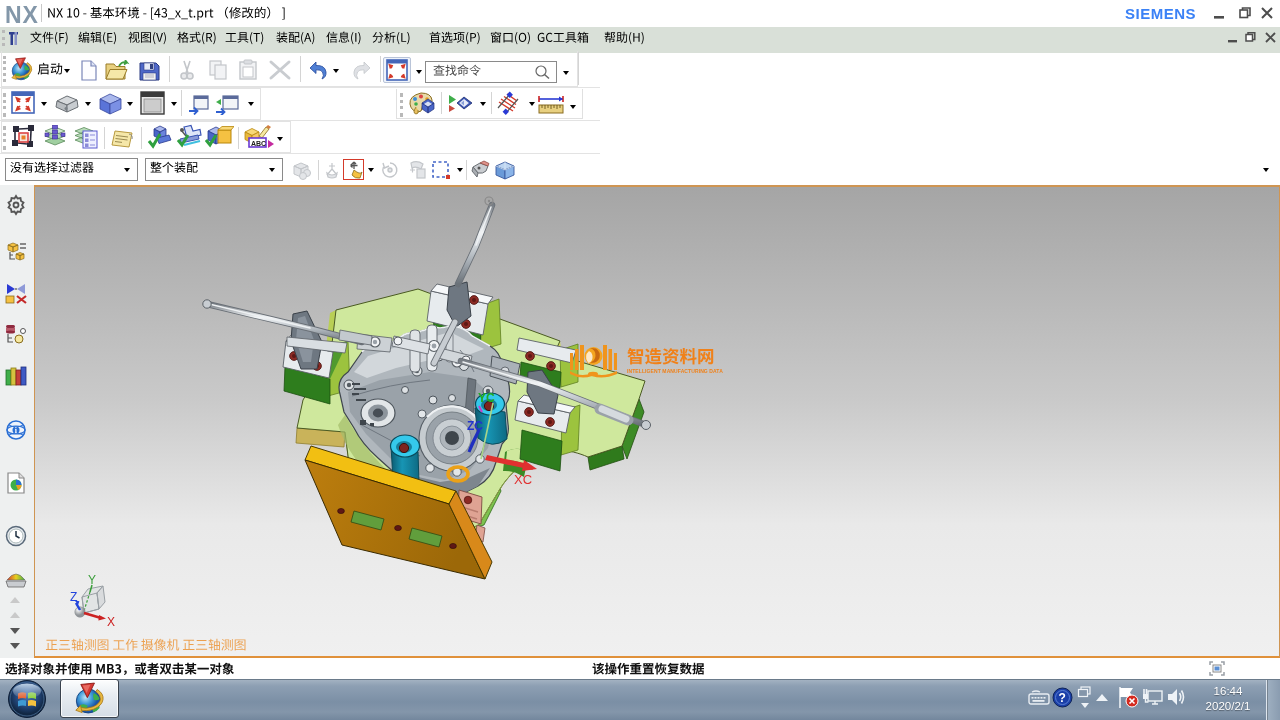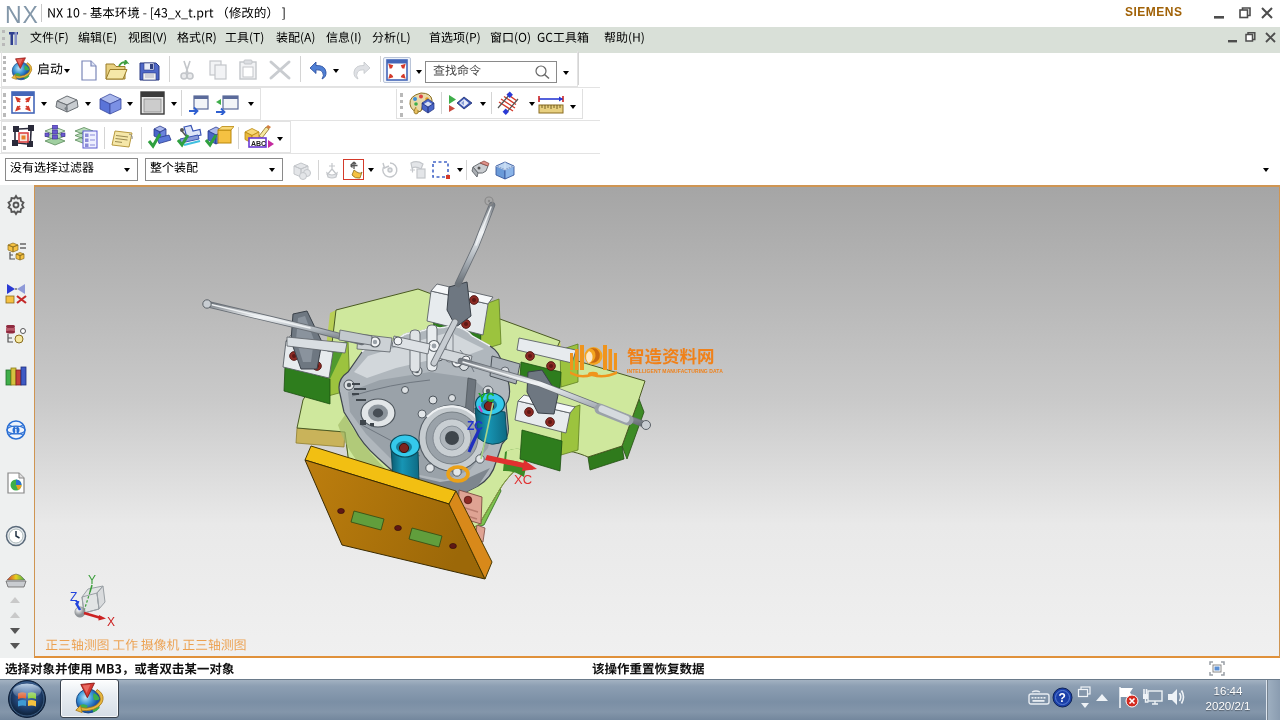--- a/index.html
+++ b/index.html
@@ -10,26 +10,26 @@
 #vp{position:absolute;left:34px;top:185px;width:1246px;height:473px;border:1px solid #cf9552;border-top:2px solid #cf9552;border-bottom:2px solid #e0913a;background:linear-gradient(180deg,#a5a5a5 0%,#c9c9c9 45%,#e9e9e9 72%,#f0f0f0 100%)}
 #status{position:absolute;left:0;top:658px;width:1280px;height:24px;background:#fff}
 #task{position:absolute;left:0;top:680px;width:1280px;height:40px;background:linear-gradient(180deg,#a3b2c2 0%,#8d9fb3 15%,#7b8fa5 55%,#8496aa 80%,#73879d 100%)}
 .vsep{position:absolute;width:1px;background:#d4d4d4}
 .grip{position:absolute;width:3px;border-left:3px dotted #b9b9b9}
 .dar{position:absolute;width:0;height:0;border-left:3.5px solid transparent;border-right:3.5px solid transparent;border-top:4px solid #000}
 .combo{position:absolute;height:23px;background:#fff;border:1px solid #8a8a8a}
 </style></head><body>
 
 <div id="title">
-<div class="ab" style="left:5px;top:2px;font-weight:normal;font-size:23px;color:#8397a9;letter-spacing:1px">NX</div>
+<div class="ab" style="left:5px;top:2px;font-weight:bold;font-size:23px;color:#8397a9;letter-spacing:1px">NX</div>
 <div class="ab" style="left:41px;top:4px;width:1px;height:18px;background:#c8c8c8"></div>
 <svg class="ab" style="left:47px;top:6px" width="241" height="16" viewBox="0 -11.2 241 15.6">
       <path d="M1.3 0H2.4V-4.8C2.4 -5.8 2.3 -6.8 2.2 -7.7H2.3L3.2 -5.8L6.6 0H7.8V-9.2H6.7V-4.4C6.7 -3.5 6.8 -2.4 6.8 -1.5H6.8L5.8 -3.4L2.4 -9.2H1.3Z M9.2 0H10.5L11.8 -2.5C12 -2.9 12.3 -3.4 12.5 -4H12.6C12.9 -3.4 13.1 -2.9 13.4 -2.5L14.7 0H16L13.3 -4.7L15.8 -9.2H14.6L13.4 -6.8C13.1 -6.4 13 -6 12.7 -5.5H12.7C12.4 -6 12.2 -6.4 11.9 -6.8L10.7 -9.2H9.4L11.9 -4.7Z M20.1 0H25.1V-1H23.3V-9.2H22.4C21.9 -8.9 21.3 -8.7 20.5 -8.5V-7.8H22.1V-1H20.1Z M29.4 0.2C31.1 0.2 32.3 -1.4 32.3 -4.6C32.3 -7.8 31.1 -9.3 29.4 -9.3C27.7 -9.3 26.6 -7.8 26.6 -4.6C26.6 -1.4 27.7 0.2 29.4 0.2ZM29.4 -0.8C28.4 -0.8 27.7 -1.9 27.7 -4.6C27.7 -7.3 28.4 -8.4 29.4 -8.4C30.4 -8.4 31.2 -7.3 31.2 -4.6C31.2 -1.9 30.4 -0.8 29.4 -0.8Z M36.2 -3.1H39.4V-3.9H36.2Z M51.4 -10.5V-9.3H46.8V-10.5H45.9V-9.3H44V-8.5H45.9V-4.5H43.4V-3.7H46.1C45.4 -2.8 44.3 -2 43.3 -1.6C43.5 -1.4 43.7 -1.1 43.9 -0.9C45.1 -1.5 46.4 -2.5 47.1 -3.7H51.1C51.8 -2.6 53.1 -1.5 54.3 -1C54.4 -1.2 54.7 -1.6 54.9 -1.8C53.8 -2.1 52.8 -2.9 52.1 -3.7H54.7V-4.5H52.3V-8.5H54.2V-9.3H52.3V-10.5ZM46.8 -8.5H51.4V-7.7H46.8ZM48.6 -3.3V-2.2H46V-1.5H48.6V-0.1H44.4V0.7H53.8V-0.1H49.5V-1.5H52.1V-2.2H49.5V-3.3ZM46.8 -7H51.4V-6.1H46.8ZM46.8 -5.4H51.4V-4.5H46.8Z M61.1 -10.5V-7.9H56.1V-6.9H59.9C59 -4.8 57.4 -2.8 55.8 -1.8C56 -1.6 56.3 -1.2 56.5 -1C58.3 -2.2 59.9 -4.5 60.9 -6.9H61.1V-2.3H58.1V-1.3H61.1V1H62V-1.3H65V-2.3H62V-6.9H62.2C63.2 -4.5 64.8 -2.2 66.6 -1C66.8 -1.3 67.1 -1.6 67.4 -1.8C65.6 -2.8 64.1 -4.8 63.2 -6.9H67V-7.9H62V-10.5Z M76.3 -6.2C77.2 -5.1 78.3 -3.7 78.8 -2.8L79.6 -3.4C79.1 -4.2 77.9 -5.7 77 -6.7ZM68.3 -1.3 68.5 -0.4C69.5 -0.8 70.8 -1.2 72.1 -1.7L72 -2.5L70.7 -2.1V-5.2H71.8V-6H70.7V-8.8H72.1V-9.7H68.3V-8.8H69.8V-6H68.5V-5.2H69.8V-1.8ZM72.7 -9.7V-8.8H75.9C75.1 -6.6 73.8 -4.6 72.2 -3.4C72.5 -3.2 72.8 -2.8 73 -2.7C73.8 -3.4 74.6 -4.4 75.3 -5.5V1H76.3V-7.2C76.5 -7.7 76.7 -8.2 76.9 -8.8H79.6V-9.7Z M86.4 -3.8H90.3V-2.9H86.4ZM86.4 -5.2H90.3V-4.4H86.4ZM87.7 -10.4C87.8 -10.2 87.9 -9.9 88 -9.6H85.3V-8.8H91.6V-9.6H89C88.8 -9.9 88.7 -10.3 88.5 -10.6ZM89.7 -8.7C89.5 -8.3 89.3 -7.7 89.1 -7.3H87L87.5 -7.4C87.4 -7.8 87.2 -8.3 87 -8.7L86.3 -8.5C86.4 -8.1 86.6 -7.7 86.7 -7.3H84.9V-6.5H91.9V-7.3H90C90.2 -7.6 90.3 -8.1 90.5 -8.4ZM85.5 -5.9V-2.3H86.8C86.6 -0.8 86.1 -0.1 84 0.3C84.2 0.5 84.5 0.8 84.5 1C86.8 0.5 87.5 -0.5 87.7 -2.3H88.8V-0.4C88.8 0.3 88.9 0.5 89.1 0.6C89.3 0.8 89.7 0.8 90 0.8C90.2 0.8 90.7 0.8 90.8 0.8C91.1 0.8 91.4 0.8 91.6 0.7C91.8 0.7 92 0.5 92.1 0.3C92.2 0.1 92.2 -0.4 92.2 -0.9C92 -1 91.6 -1.1 91.5 -1.3C91.5 -0.8 91.5 -0.4 91.4 -0.2C91.4 -0.1 91.3 0 91.2 0.1C91.1 0.1 90.9 0.1 90.8 0.1C90.6 0.1 90.3 0.1 90.2 0.1C90 0.1 89.9 0.1 89.8 0C89.7 -0 89.7 -0.1 89.7 -0.3V-2.3H91.2V-5.9ZM80.7 -1.6 81 -0.7C82.1 -1.1 83.5 -1.6 84.7 -2.1L84.5 -3L83.2 -2.5V-6.6H84.4V-7.5H83.2V-10.4H82.3V-7.5H80.9V-6.6H82.3V-2.1C81.7 -1.9 81.2 -1.8 80.7 -1.6Z M96.2 -3.1H99.4V-3.9H96.2Z M104.1 2.1H106.5V1.5H104.9V-9.2H106.5V-9.9H104.1Z M111.2 0H112.3V-2.5H113.5V-3.4H112.3V-9.2H111L107.2 -3.3V-2.5H111.2ZM111.2 -3.4H108.4L110.5 -6.6C110.8 -7 111 -7.5 111.2 -7.9H111.3C111.3 -7.5 111.2 -6.7 111.2 -6.2Z M117.2 0.2C118.8 0.2 120.1 -0.8 120.1 -2.5C120.1 -3.7 119.3 -4.5 118.2 -4.8V-4.8C119.2 -5.2 119.8 -5.9 119.8 -7C119.8 -8.5 118.7 -9.3 117.2 -9.3C116.1 -9.3 115.3 -8.9 114.6 -8.2L115.2 -7.5C115.8 -8 116.4 -8.4 117.1 -8.4C118.1 -8.4 118.7 -7.8 118.7 -7C118.7 -6 118 -5.2 116.1 -5.2V-4.3C118.3 -4.3 119 -3.6 119 -2.5C119 -1.4 118.2 -0.8 117.1 -0.8C116.1 -0.8 115.4 -1.3 114.9 -1.8L114.3 -1.1C114.9 -0.4 115.8 0.2 117.2 0.2Z M121 1.8H127.7V1H121Z M128 0H129.2L130.1 -1.6C130.4 -2 130.6 -2.4 130.8 -2.8H130.9C131.1 -2.4 131.4 -2 131.6 -1.6L132.6 0H133.9L131.6 -3.4L133.7 -6.8H132.5L131.7 -5.3C131.5 -4.9 131.3 -4.5 131.1 -4.2H131C130.8 -4.5 130.5 -4.9 130.3 -5.3L129.4 -6.8H128.2L130.3 -3.5Z M134.2 1.8H140.9V1H134.2Z M144.3 0.2C144.8 0.2 145.2 0 145.6 -0.1L145.4 -1C145.1 -0.9 144.8 -0.8 144.6 -0.8C143.8 -0.8 143.5 -1.2 143.5 -2.1V-5.9H145.4V-6.8H143.5V-8.7H142.6L142.5 -6.8L141.4 -6.7V-5.9H142.4V-2.1C142.4 -0.7 142.9 0.2 144.3 0.2Z M147.5 0.2C148 0.2 148.3 -0.2 148.3 -0.7C148.3 -1.2 148 -1.6 147.5 -1.6C147 -1.6 146.7 -1.2 146.7 -0.7C146.7 -0.2 147 0.2 147.5 0.2Z M150.4 2.9H151.5V0.6L151.5 -0.6C152.1 -0.1 152.8 0.2 153.4 0.2C154.9 0.2 156.3 -1.2 156.3 -3.5C156.3 -5.6 155.4 -7 153.6 -7C152.8 -7 152.1 -6.5 151.5 -6H151.4L151.3 -6.8H150.4ZM153.2 -0.8C152.7 -0.8 152.1 -1 151.5 -1.5V-5.1C152.2 -5.7 152.8 -6 153.3 -6C154.6 -6 155.1 -5 155.1 -3.5C155.1 -1.8 154.3 -0.8 153.2 -0.8Z M158.1 0H159.3V-4.4C159.7 -5.5 160.4 -5.9 161 -5.9C161.3 -5.9 161.4 -5.9 161.7 -5.8L161.9 -6.8C161.7 -6.9 161.4 -7 161.1 -7C160.4 -7 159.7 -6.4 159.2 -5.6H159.2L159.1 -6.8H158.1Z M165.1 0.2C165.5 0.2 166 0 166.4 -0.1L166.2 -1C165.9 -0.9 165.6 -0.8 165.4 -0.8C164.6 -0.8 164.3 -1.2 164.3 -2.1V-5.9H166.2V-6.8H164.3V-8.7H163.4L163.2 -6.8L162.2 -6.7V-5.9H163.2V-2.1C163.2 -0.7 163.7 0.2 165.1 0.2Z M178 -4.8C178 -2.3 179 -0.3 180.5 1.2L181.3 0.8C179.8 -0.7 179 -2.5 179 -4.8C179 -7 179.8 -8.8 181.3 -10.3L180.5 -10.7C179 -9.2 178 -7.2 178 -4.8Z M190.6 -4.8C189.9 -4.2 188.6 -3.6 187.5 -3.2C187.7 -3.1 187.9 -2.9 188.1 -2.7C189.2 -3.1 190.5 -3.7 191.3 -4.5ZM191.8 -3.6C190.9 -2.7 189.3 -2 187.7 -1.6C187.9 -1.5 188.1 -1.2 188.2 -1C189.9 -1.5 191.5 -2.2 192.5 -3.3ZM192.9 -2.2C191.8 -1 189.5 -0.2 187 0.2C187.2 0.4 187.4 0.7 187.5 1C190.2 0.5 192.5 -0.4 193.8 -1.9ZM185.7 -7V-1H186.5V-7ZM188.8 -8.3H192.3C191.8 -7.7 191.2 -7.1 190.5 -6.6C189.7 -7.1 189.2 -7.7 188.8 -8.3ZM188.9 -10.5C188.4 -9.2 187.5 -7.9 186.5 -7C186.7 -6.9 187 -6.6 187.2 -6.5C187.6 -6.8 188 -7.2 188.3 -7.7C188.7 -7.2 189.2 -6.7 189.8 -6.2C188.8 -5.7 187.6 -5.3 186.5 -5.1C186.7 -4.9 186.9 -4.6 186.9 -4.4C188.2 -4.6 189.4 -5.1 190.5 -5.7C191.3 -5.2 192.3 -4.7 193.5 -4.5C193.6 -4.7 193.8 -5 194 -5.2C192.9 -5.4 192 -5.7 191.2 -6.2C192.2 -6.9 193 -7.8 193.5 -8.9L192.9 -9.2L192.7 -9.1H189.2C189.4 -9.5 189.6 -9.9 189.8 -10.3ZM184.8 -10.4C184.2 -8.5 183.2 -6.6 182.1 -5.3C182.3 -5.1 182.5 -4.6 182.6 -4.4C183 -4.9 183.4 -5.4 183.8 -6V1H184.7V-7.7C185 -8.5 185.4 -9.3 185.7 -10.2Z M201.9 -7.3H204.5C204.2 -5.7 203.8 -4.3 203.2 -3.1C202.6 -4.3 202.1 -5.7 201.8 -7.2ZM195.3 -9.6V-8.7H198.8V-6.1H195.5V-1.3C195.5 -0.8 195.3 -0.7 195.1 -0.6C195.2 -0.3 195.4 0.1 195.5 0.4C195.7 0.2 196.2 -0.1 199.8 -1.5C199.8 -1.7 199.7 -2.1 199.7 -2.4L196.4 -1.2V-5.1H199.7L199.7 -5.1C199.9 -4.9 200.2 -4.5 200.4 -4.4C200.7 -4.8 201 -5.3 201.3 -5.9C201.6 -4.5 202.1 -3.3 202.6 -2.3C201.9 -1.2 200.9 -0.4 199.6 0.2C199.7 0.4 200 0.8 200.1 1.1C201.4 0.4 202.4 -0.4 203.2 -1.4C203.9 -0.4 204.7 0.4 205.8 0.9C205.9 0.7 206.2 0.3 206.5 0.2C205.3 -0.4 204.5 -1.2 203.7 -2.2C204.6 -3.6 205.1 -5.2 205.4 -7.3H206.3V-8.2H202.2C202.4 -8.9 202.6 -9.6 202.7 -10.3L201.8 -10.5C201.4 -8.5 200.7 -6.5 199.7 -5.2V-9.6Z M213.8 -5.3C214.4 -4.4 215.3 -3.1 215.7 -2.4L216.5 -2.9C216.1 -3.6 215.2 -4.8 214.5 -5.7ZM209.9 -10.5C209.8 -9.9 209.5 -9.1 209.3 -8.5H207.9V0.7H208.8V-0.3H212.3V-8.5H210.2C210.4 -9 210.7 -9.7 210.9 -10.4ZM208.8 -7.7H211.4V-5H208.8ZM208.8 -1.2V-4.2H211.4V-1.2ZM214.3 -10.6C213.9 -8.8 213.3 -7.1 212.4 -6C212.6 -5.9 213 -5.6 213.2 -5.5C213.6 -6.1 214 -6.8 214.4 -7.7H217.6C217.4 -2.7 217.2 -0.7 216.8 -0.3C216.7 -0.1 216.5 -0.1 216.3 -0.1C216 -0.1 215.2 -0.1 214.4 -0.2C214.6 0.1 214.7 0.5 214.7 0.7C215.4 0.8 216.2 0.8 216.6 0.8C217 0.7 217.3 0.6 217.6 0.2C218.1 -0.4 218.3 -2.3 218.5 -8.1C218.5 -8.2 218.5 -8.5 218.5 -8.5H214.7C214.9 -9.1 215.1 -9.7 215.2 -10.4Z M223.2 -4.8C223.2 -7.2 222.2 -9.2 220.7 -10.7L219.9 -10.3C221.4 -8.8 222.3 -7 222.3 -4.8C222.3 -2.5 221.4 -0.7 219.9 0.8L220.7 1.2C222.2 -0.3 223.2 -2.3 223.2 -4.8Z M235.1 2.1H237.6V-9.9H235.1V-9.2H236.7V1.5H235.1Z" fill="#000"></path>
     </svg>
-<div class="ab" style="left:1125px;top:5px;font-weight:bold;font-size:12px;color:#a16207;letter-spacing:0.5px">SIEMENS</div>
+<div class="ab" style="left:1125px;top:5px;font-weight:bold;font-size:15px;color:#3b82f6;letter-spacing:0.5px">SIEMENS</div>
 <svg class="ab" style="left:1212px;top:5px" width="64" height="16" viewBox="0 0 64 16">
       <rect x="2" y="11" width="10" height="2.6" fill="#4d4d4d"></rect>
       <g fill="none" stroke="#4d4d4d" stroke-width="1.6">
         <rect x="28" y="5" width="7.5" height="7.5" fill="#fff"></rect>
         <path d="M30.5,5 v-2 h7.5 v7.5 h-2"></path>
       </g>
       <path d="M50,3 L60,13 M60,3 L50,13" stroke="#4d4d4d" stroke-width="2"></path>
     </svg>
 </div>
 <div id="menu">

